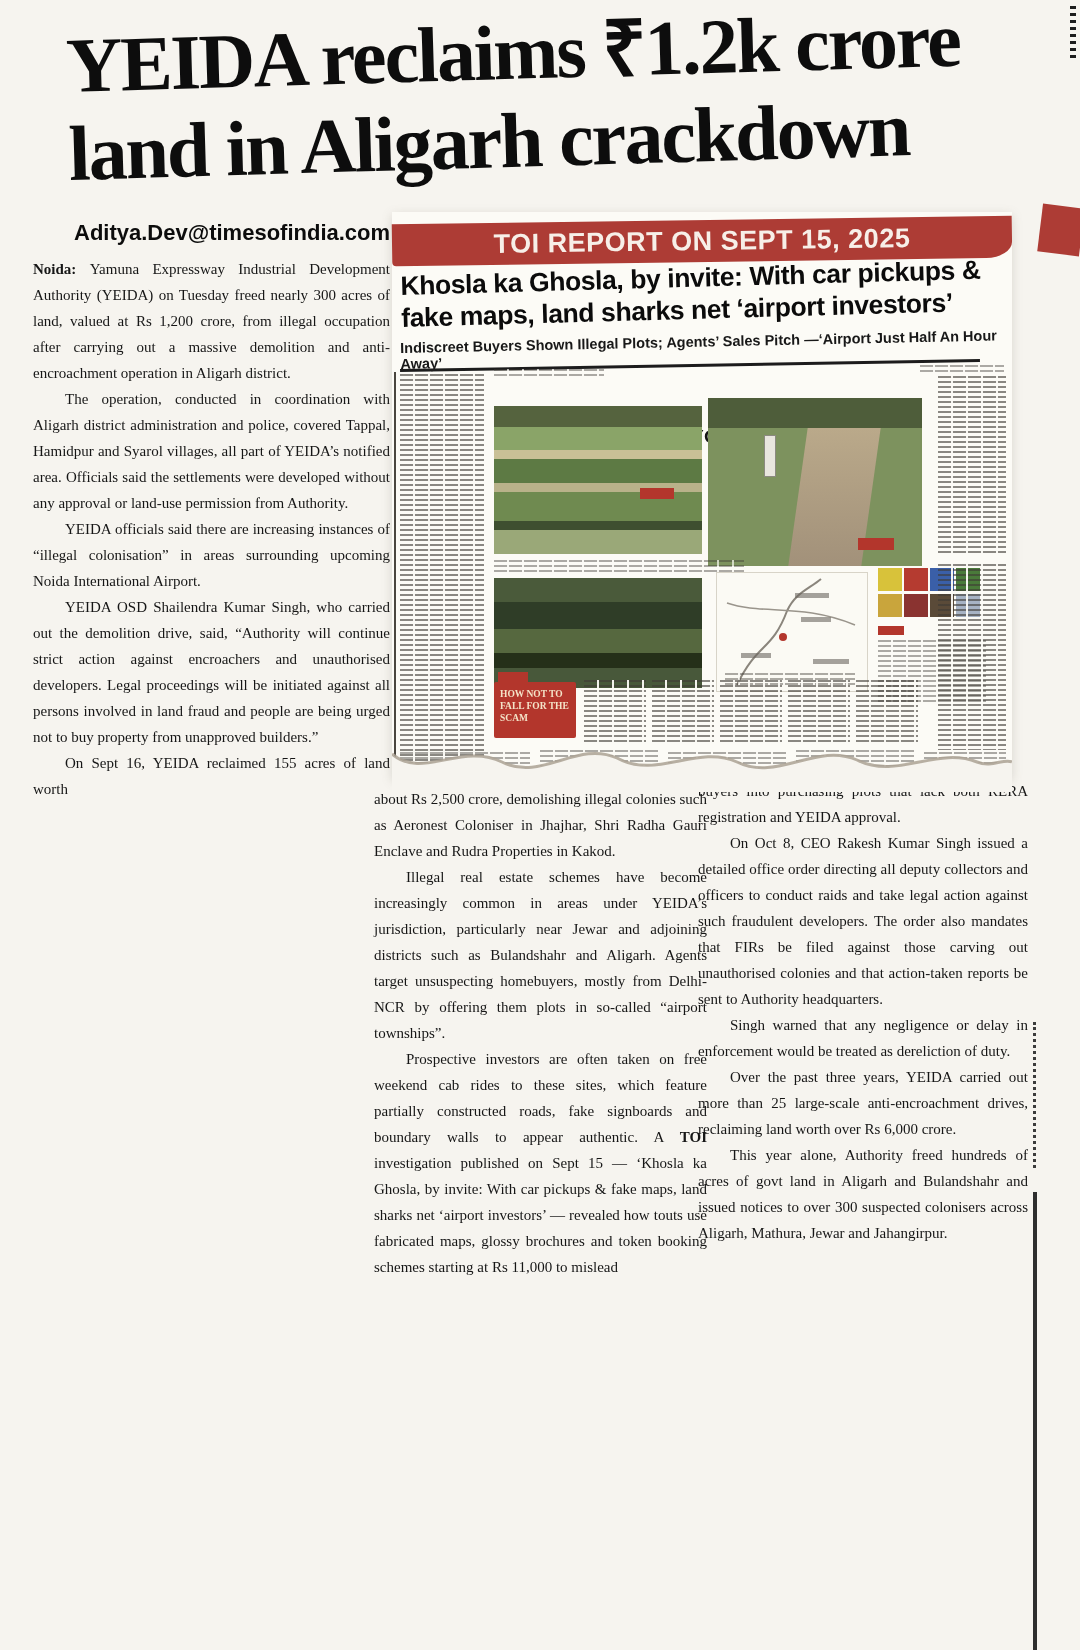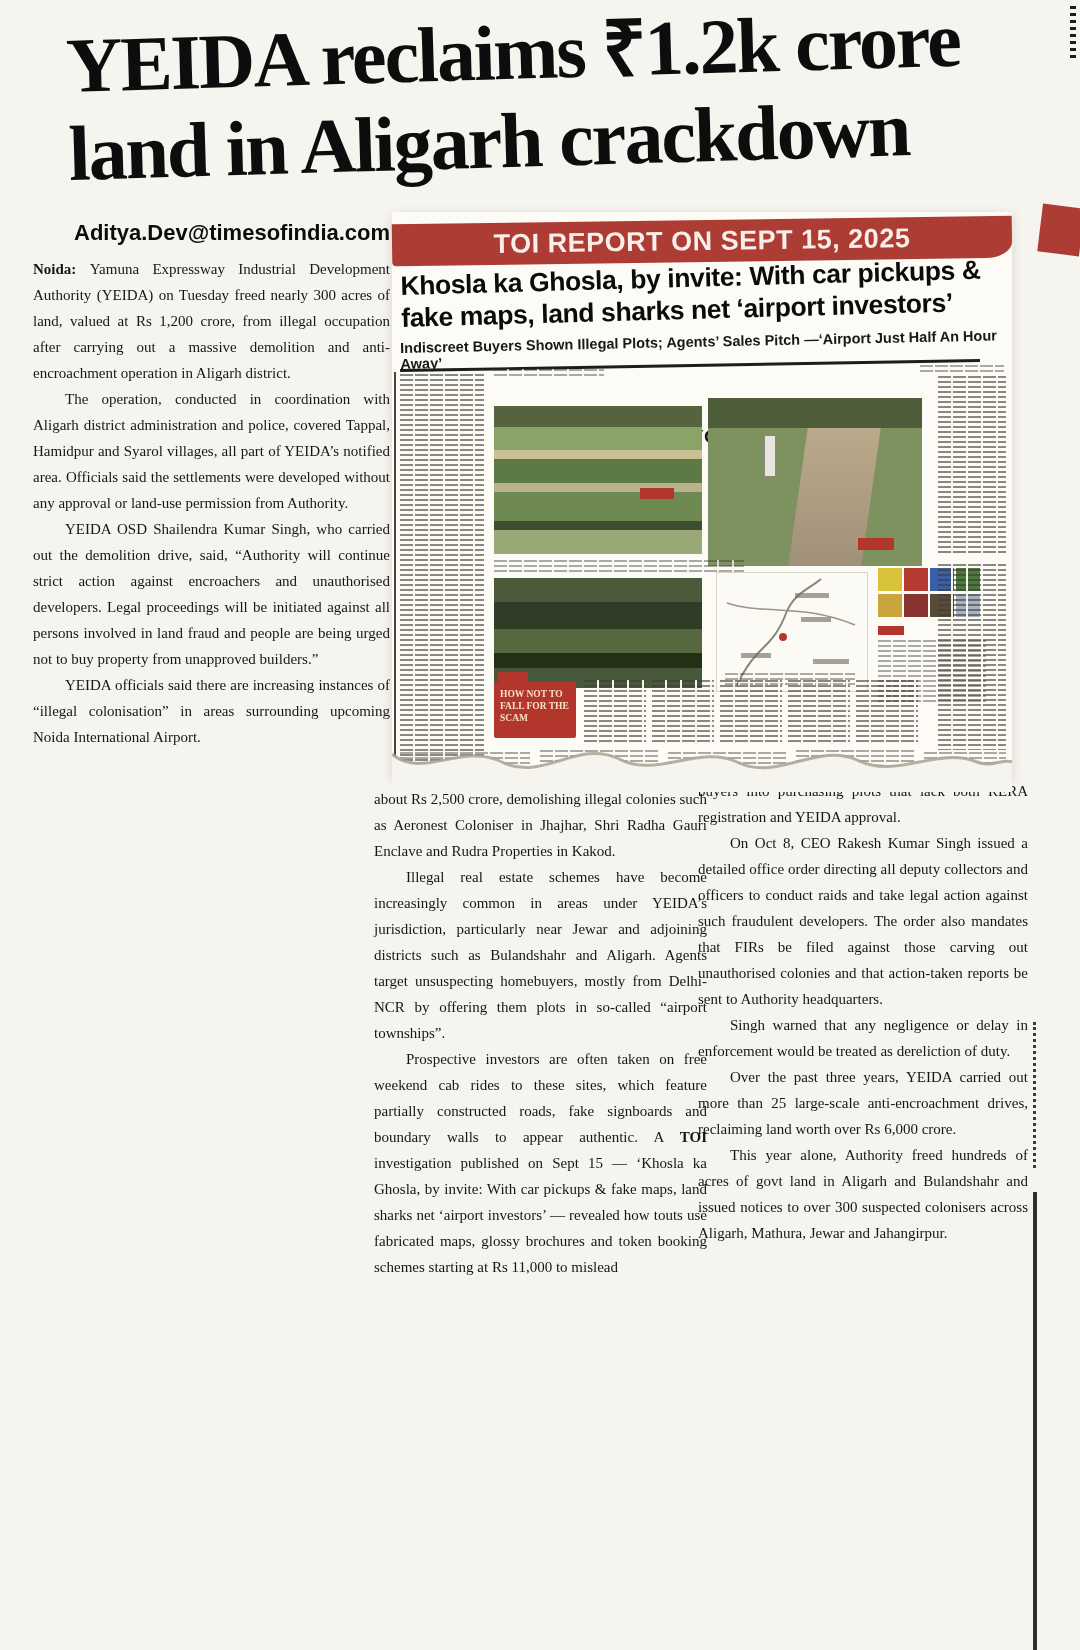--- a/index.html
+++ b/index.html
@@ -70,22 +70,23 @@
   <h1 class="headline" style="margin:0;">
     <span>YEIDA reclaims ₹1.2k crore</span><br>
     <span>land in Aligarh crackdown</span>
   </h1>
 
   <div class="byline">Aditya.Dev@timesofindia.com</div>
 
   <div class="col" id="col-left">
       <p class=""><span class="b">Noida: </span><span>Yamuna Expressway Industrial Development Authority (YEIDA) on Tuesday freed nearly 300 acres of land, valued at Rs 1,200 crore, from illegal occupation after carrying out a massive demolition and anti-encroachment operation in Aligarh district.</span></p>
       <p class="indent"><span>The operation, conducted in coordination with Aligarh district administration and police, covered Tappal, Hamidpur and Syarol villages, all part of YEIDA’s notified area. Officials said the settlements were developed without any approval or land-use permission from Authority.</span></p>
+      <p class="indent"><span>YEIDA officials said there are increasing instances of “illegal colonisation” in areas surrounding upcoming Noida International Airport.</span></p>
       <p class="indent"><span>YEIDA OSD Shailendra Kumar Singh, who carried out the demolition drive, said, “Authority will continue strict action against encroachers and unauthorised developers. Legal proceedings will be initiated against all persons involved in land fraud and people are being urged not to buy property from unapproved builders.”</span></p>
-      <p class="indent"><span>YEIDA officials said there are increasing instances of “illegal colonisation” in areas surrounding upcoming Noida International Airport.</span></p>
+      <p class="indent"><span>On Sept 16, YEIDA reclaimed 155 acres of land worth</span></p>
     </div>
   <div class="col" id="col-mid">
       <p class=""><span>about Rs 2,500 crore, demolishing illegal colonies such as Aeronest Coloniser in Jhajhar, Shri Radha Gauri Enclave and Rudra Properties in Kakod.</span></p>
       <p class="indent"><span>Illegal real estate schemes have become increasingly common in areas under YEIDA’s jurisdiction, particularly near Jewar and adjoining districts such as Bulandshahr and Aligarh. Agents target unsuspecting homebuyers, mostly from Delhi-NCR by offering them plots in so-called “airport townships”.</span></p>
       <p class="indent"><span>Prospective investors are often taken on free weekend cab rides to these sites, which feature partially constructed roads, fake signboards and boundary walls to appear authentic. A </span><span class="b">TOI</span><span> investigation published on Sept 15 — ‘Khosla ka Ghosla, by invite: With car pickups &amp; fake maps, land sharks net ‘airport investors’ — revealed how touts use fabricated maps, glossy brochures and token booking schemes starting at Rs 11,000 to mislead</span></p>
     </div>
   <div class="col" id="col-right">
       <p class=""><span>buyers into purchasing plots that lack both RERA registration and YEIDA approval.</span></p>
       <p class="indent"><span>On Oct 8, CEO Rakesh Kumar Singh issued a detailed office order directing all deputy collectors and officers to conduct raids and take legal action against such fraudulent developers. The order also mandates that FIRs be filed against those carving out unauthorised colonies and that action-taken reports be sent to Authority headquarters.</span></p>
       <p class="indent"><span>Singh warned that any negligence or delay in enforcement would be treated as dereliction of duty.</span></p>

